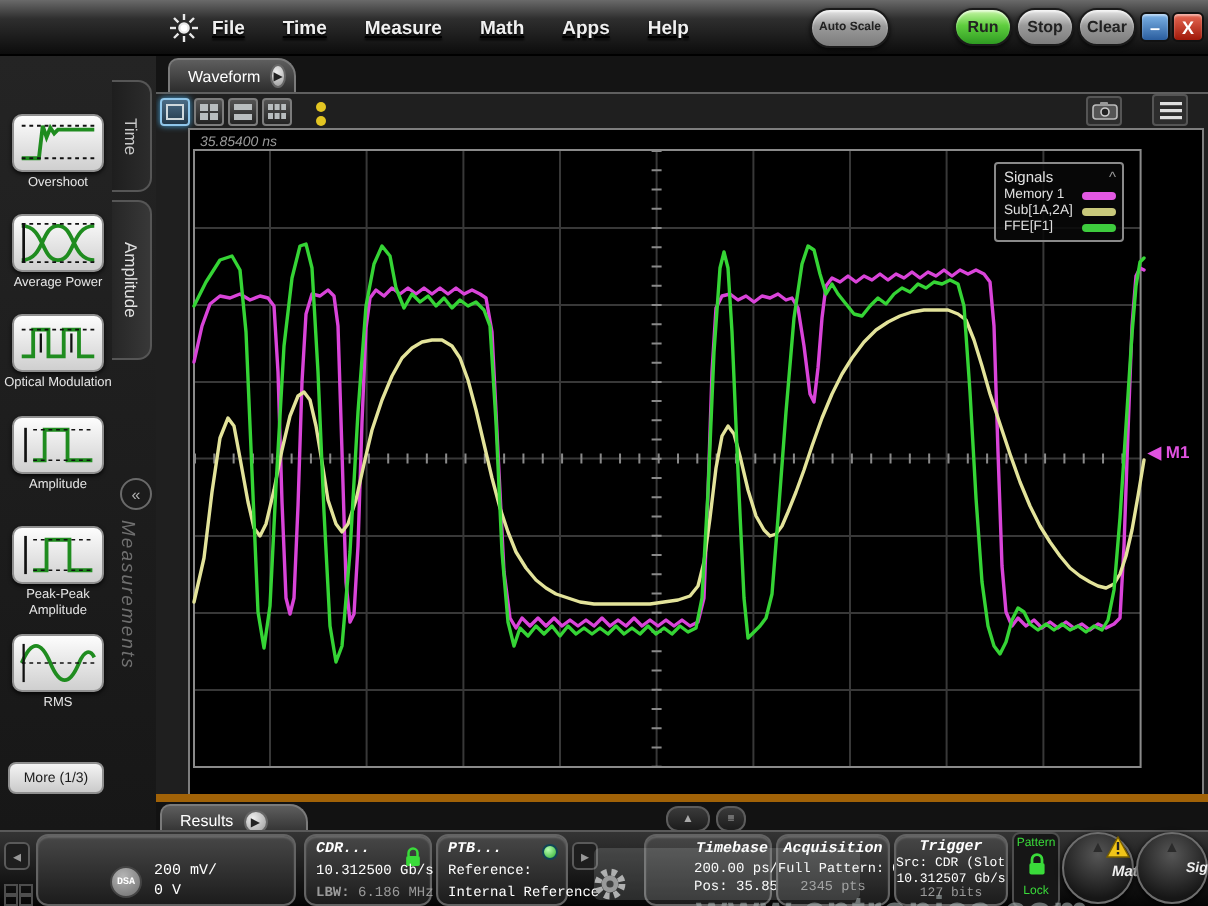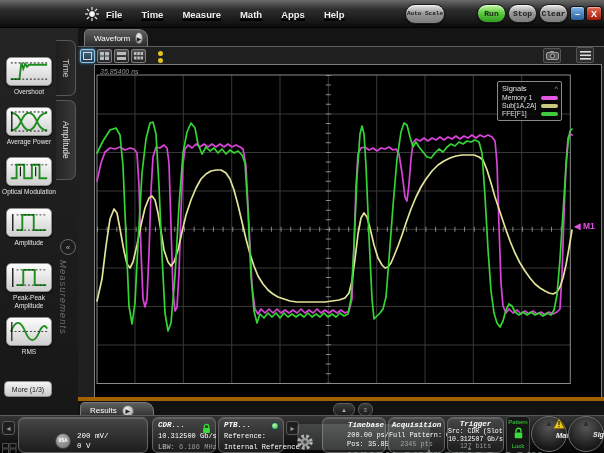--- a/index.html
+++ b/index.html
@@ -20,21 +20,21 @@
     border:1px solid #2c7a1a; z-index:30;
     display:flex; align-items:center; justify-content:center;
     box-shadow:0 2px 4px rgba(0,0,0,.6), inset 0 2px 3px rgba(255,255,255,.45); }
   .logo span { color:#fff; font-size:10.5px; font-weight:bold; text-shadow:0 1px 2px #063; }
   .menus { left:106px; top:0; height:28px; display:flex; align-items:center; gap:19px;text-decoration:underline; }
   .menu-item { color:#f0f0f0; font-size:9.5px; font-weight:bold; text-shadow:0 1px 1px #000; cursor:default; }
   .pill { border-radius:10px; border:1px solid #1a1a1a; color:#222;
     display:flex; align-items:center; justify-content:center; text-align:center;
     font-size:8px; font-weight:bold;
     background:linear-gradient(#e8e8e8, #9a9a9a 45%, #7c7c7c);
-    box-shadow:0 1px 2px rgba(0,0,0,.7), inset 0 1px 1px rgba(255,255,255,.6);font-family:Liberation Mono, monospace; }
+    box-shadow:0 1px 2px rgba(0,0,0,.7), inset 0 1px 1px rgba(255,255,255,.6); }
   .pill.green { background:linear-gradient(#c9f7a8, #5fce3e 45%, #2f9b22); }
   .winbtn { border-radius:3px; color:#fff; font-weight:bold; font-size:9px;
     display:flex; align-items:center; justify-content:center;
     border:1px solid #111; box-shadow:inset 0 1px 1px rgba(255,255,255,.5); }
 
   
   .sidebar { left:0; top:28px; width:78px; height:387px;
     background:linear-gradient(#242424,#171717); z-index:5; }
   .meas-icon-btn { left:6px; width:46px; height:29px; border-radius:5px;
     background:linear-gradient(#fdfdfd,#cfcfcf); border:1px solid #8f8f8f;

